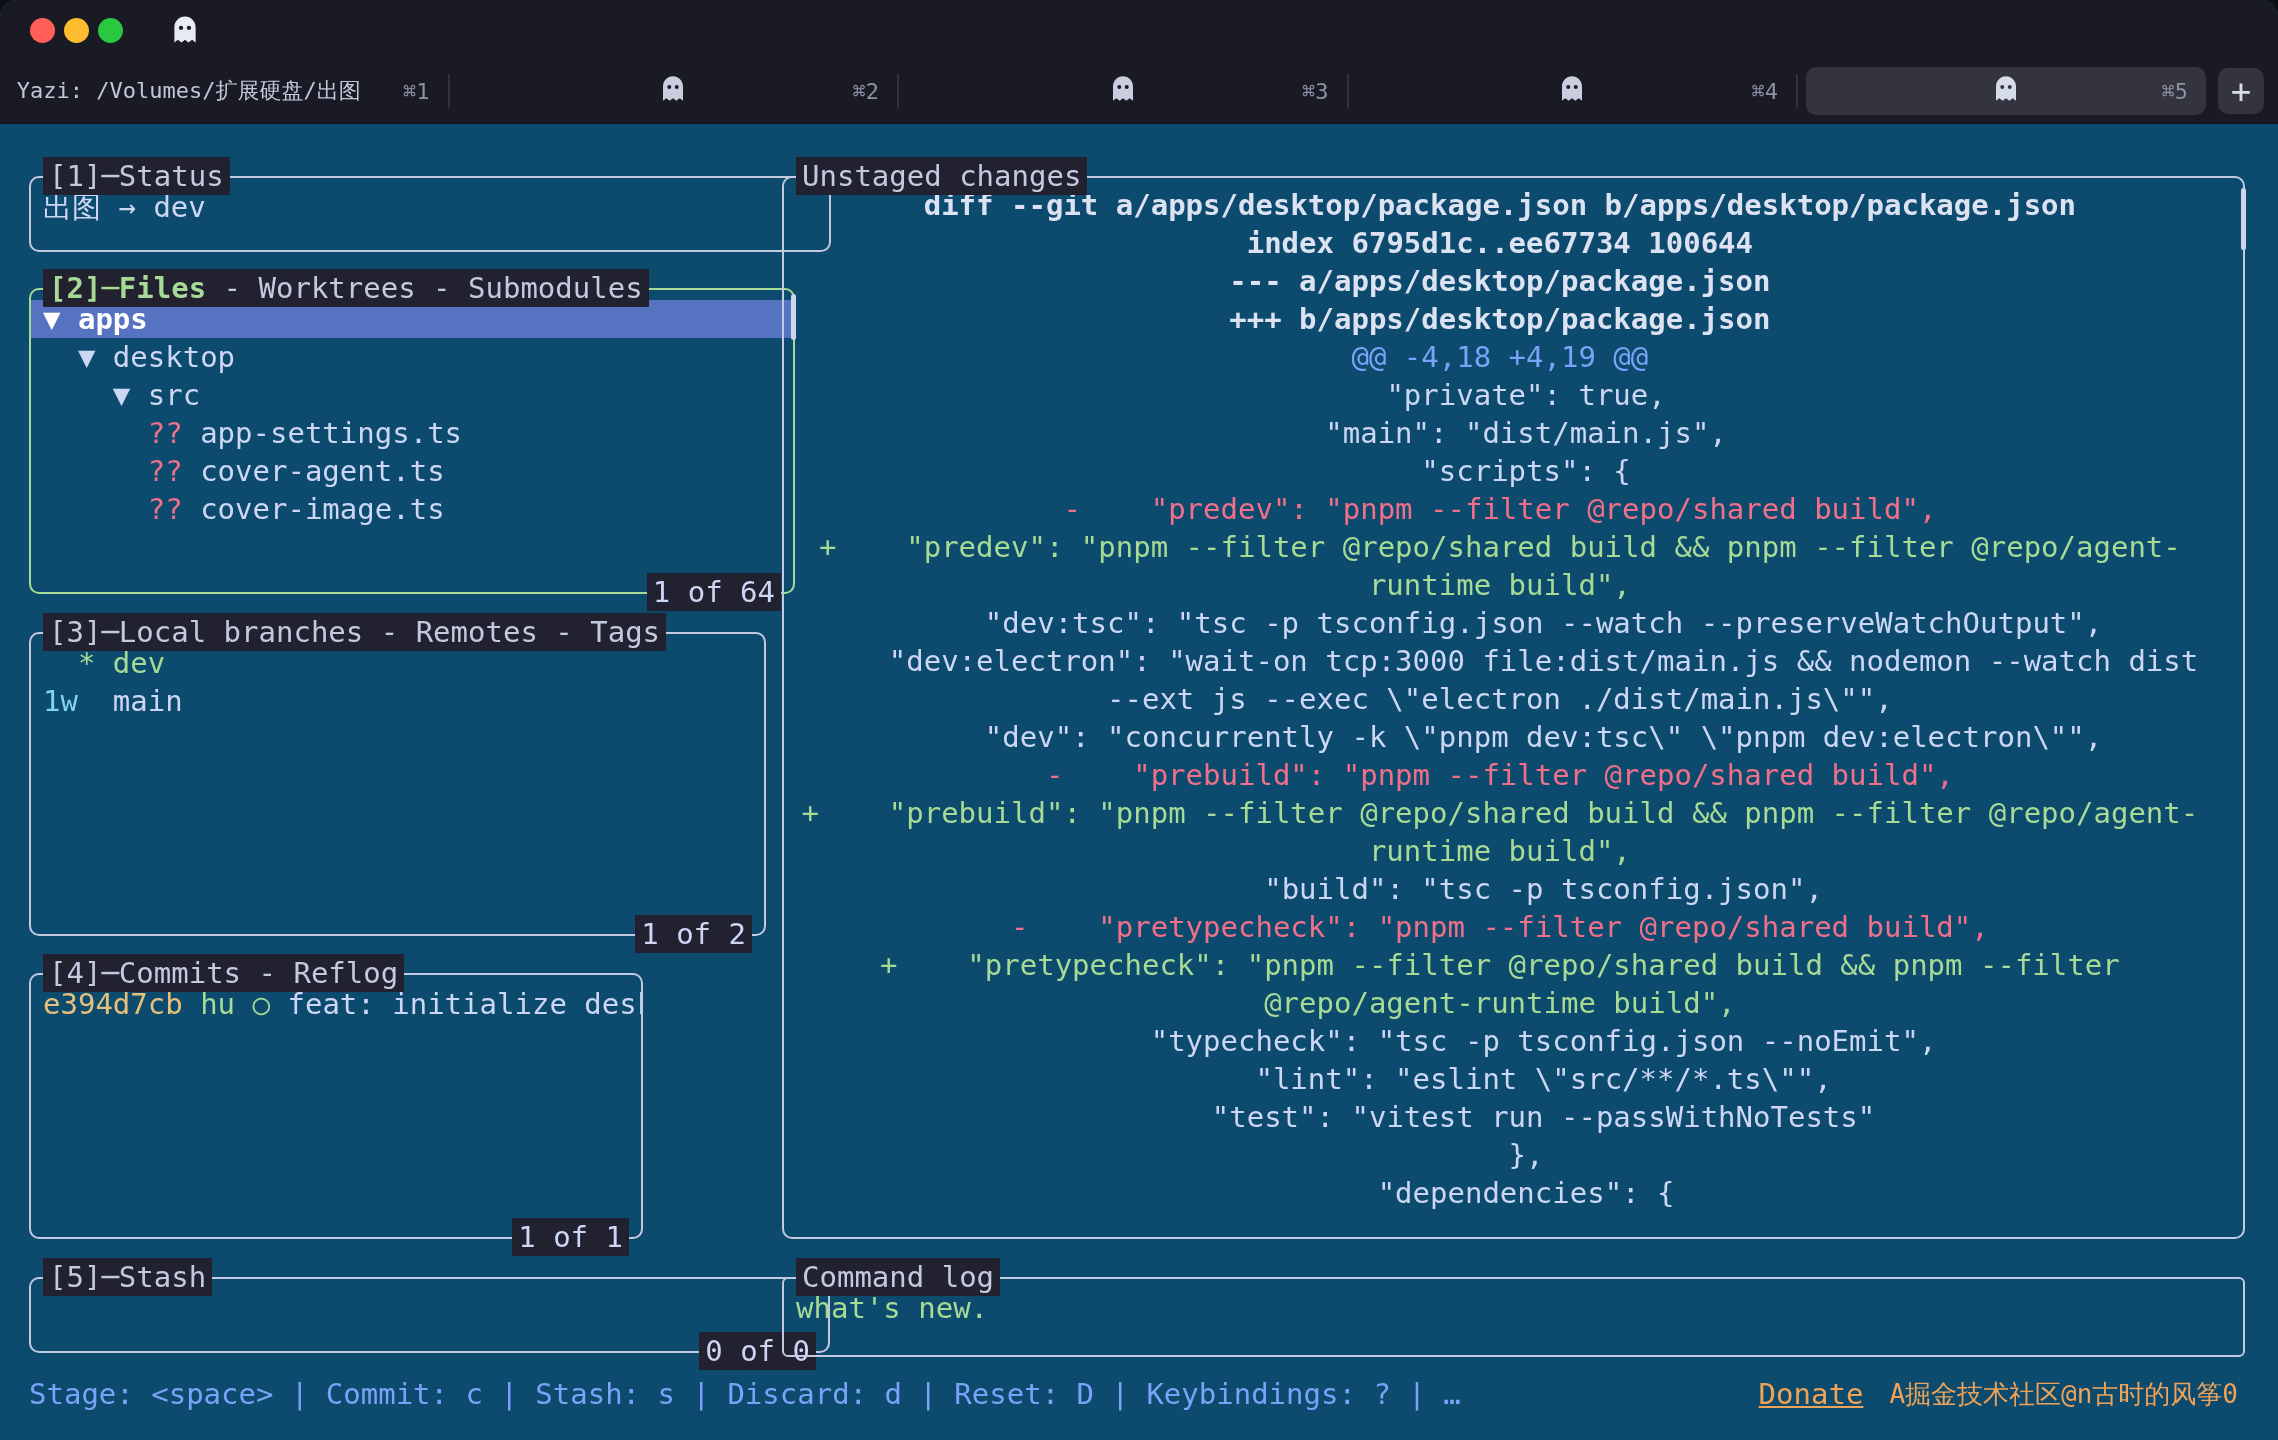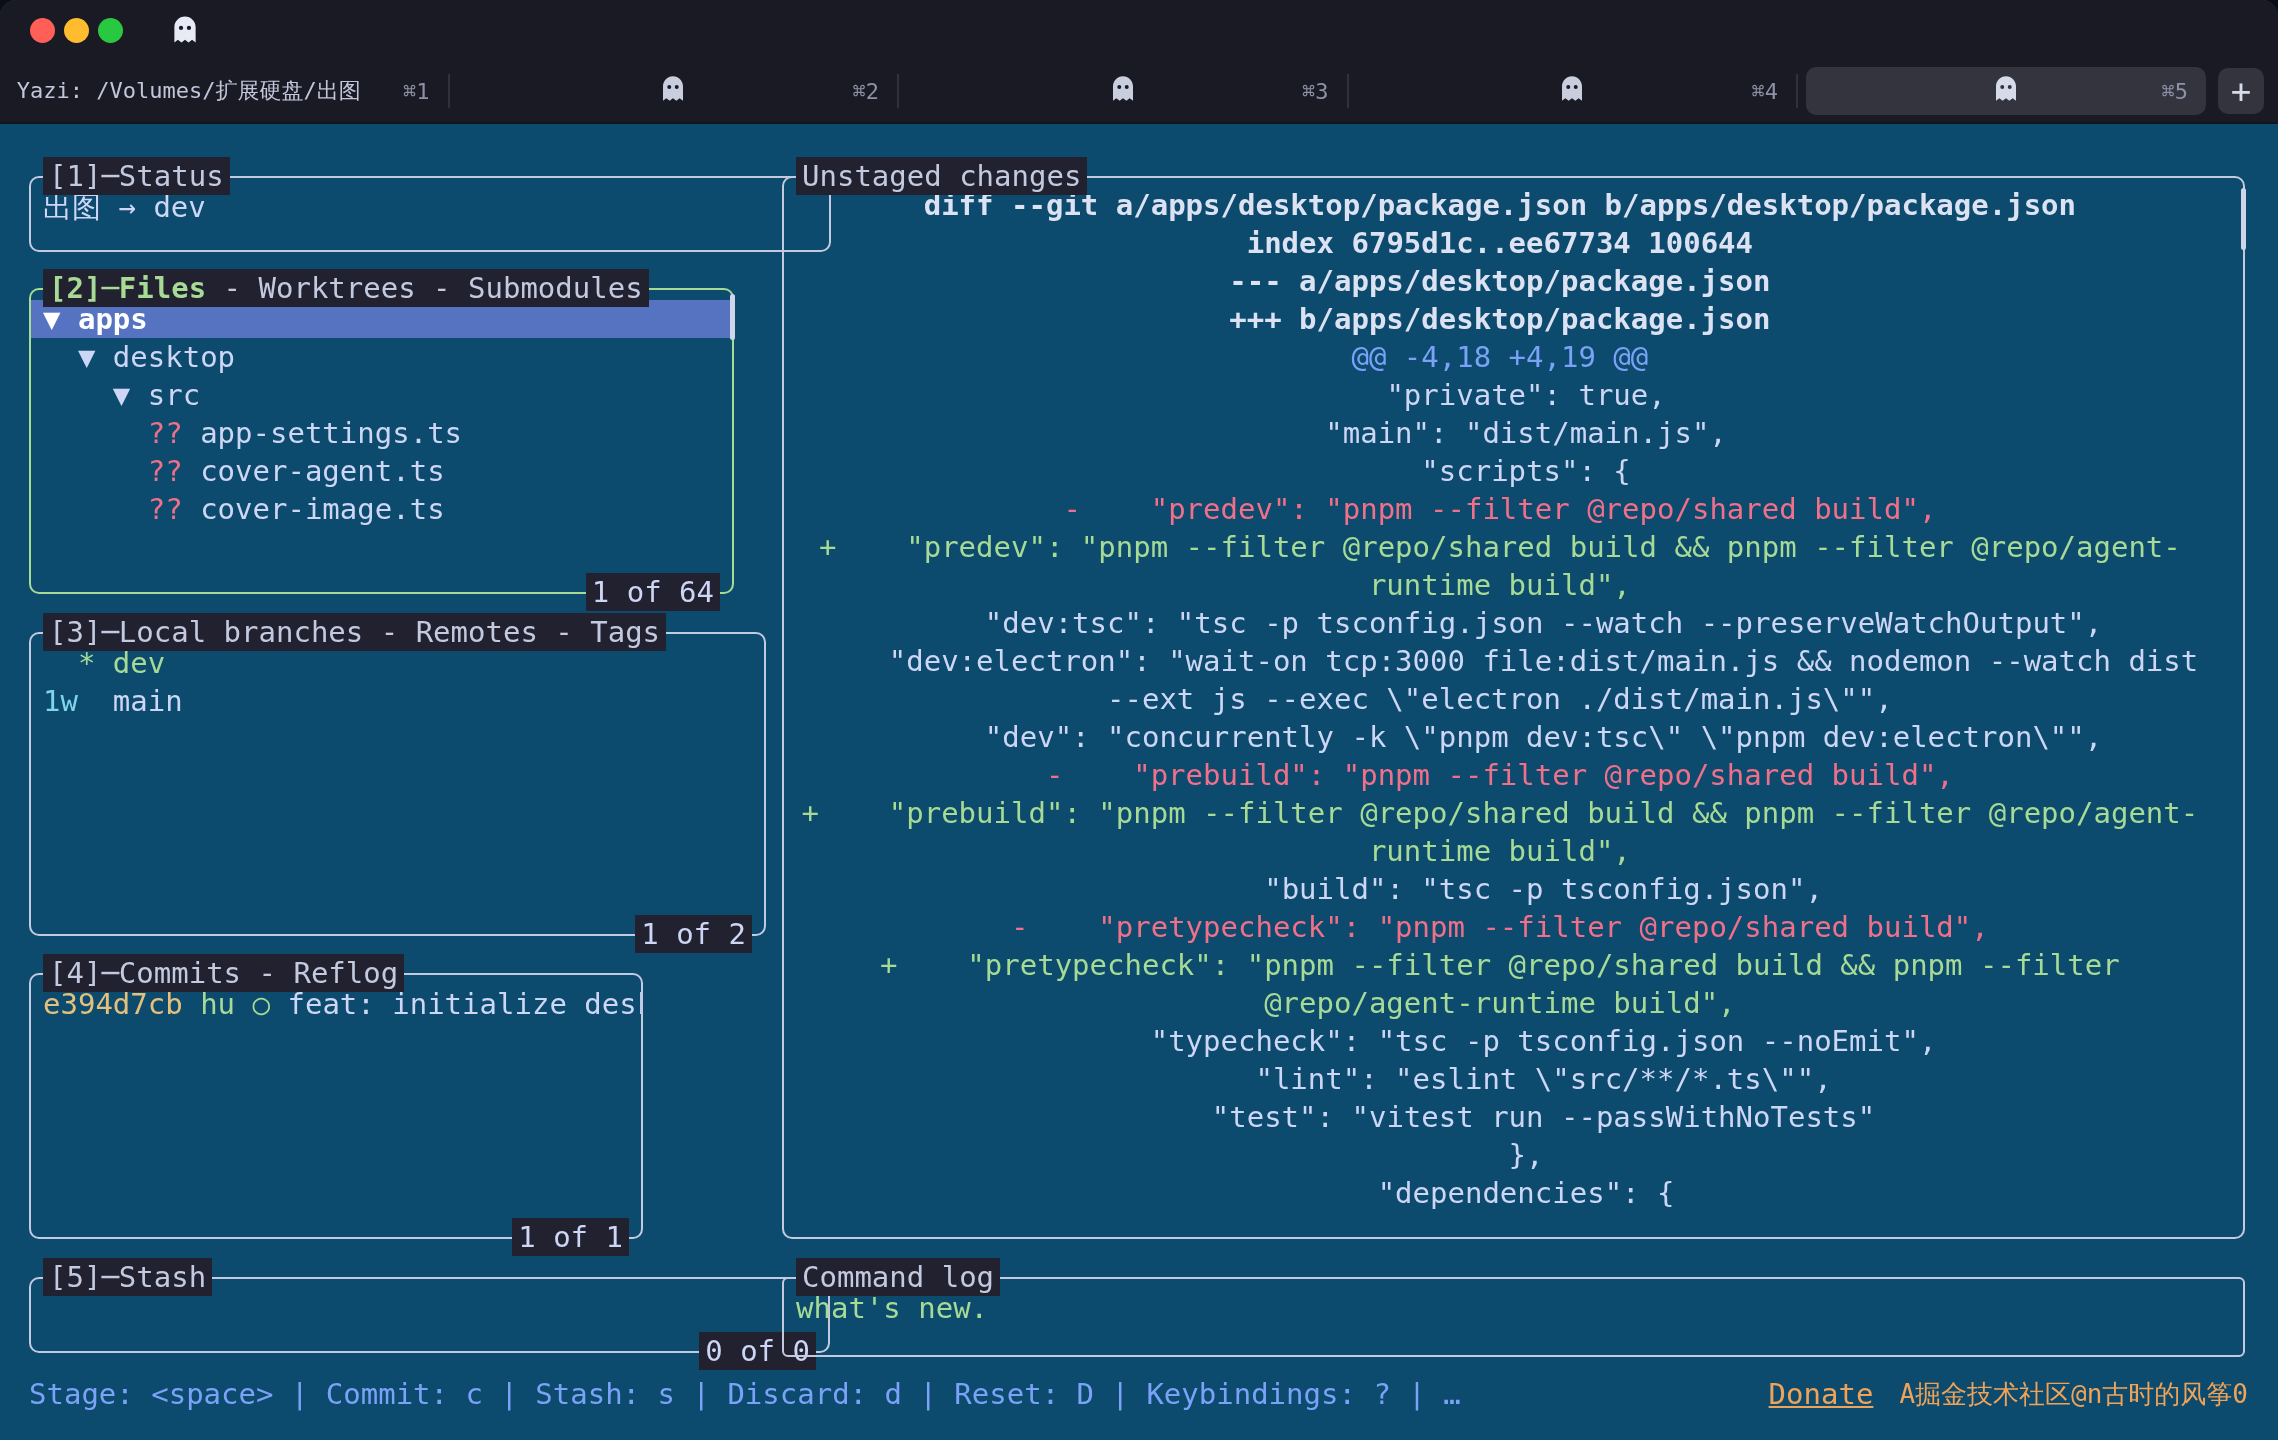--- a/index.html
+++ b/index.html
@@ -30,21 +30,21 @@
   
   .panel { position:absolute; border:2px solid #c3cadf; border-radius:10px; }
   .panel.focused { border-color:#a6da95; }
   .ptitle { position:absolute; top:-21px; left:12px; background:#212130; padding:0 6px;
             font-size:29px; line-height:38px; white-space:pre; color:#c3cadf; }
   .tgreen { color:#a6da95; font-weight:bold; }
   .pcount { position:absolute; bottom:-19px; right:12px; background:#212130; padding:0 6px;
             font-size:29px; line-height:38px; color:#cdd6f4; }
   .pbody { padding-top:10px; font-size:29px; line-height:38px; overflow:hidden; }
   #p-status   { left:29px;  top:176px;  width:802px;  height:76px;  }
-  #p-files    { left:29px;  top:288px;  width:705px;  height:306px; }
+  #p-files    { left:29px;  top:288px;  width:766px;  height:306px; }
   #p-branches { left:29px;  top:632px;  width:737px;  height:304px; }
   #p-commits  { left:29px;  top:973px;  width:614px;  height:266px; }
   #p-stash    { left:29px;  top:1277px; width:801px;  height:76px;  }
   #p-diff     { left:782px; top:176px;  width:1463px; height:1063px; }
   #p-cmdlog   { left:782px; top:1277px; width:1463px; height:80px;border-radius:6px;  }
   .srow, .logline { white-space:pre; padding-left:12px; }
   .logline { color:#a6da95; }
   
   .frow { white-space:pre; padding-left:12px; }
   .frow[data-selected="true"] { background:#5573c0; color:#ffffff; font-weight:bold; }
@@ -65,21 +65,21 @@
   .dline[data-type="header"] { color:#dde2f2; font-weight:bold; }
   .dline[data-type="hunk"] { color:#7aa2f7; }
   .dline[data-type="ctx"]  { color:#cdd6f4; }
   .dline[data-type="del"]  { color:#f0708a; }
   .dline[data-type="add"]  { color:#a6da95; }
   
   .vthumb { position:absolute; width:5px; border-radius:3px; background:#d0d6ea; right:-3px; }
   #p-diff  .vthumb { top:10px; height:62px; }
   #p-files .vthumb { top:4px;  height:46px; }
   
-  #statusbar { position:absolute; left:29px; right:30px; top:1374px; height:40px;
+  #statusbar { position:absolute; left:29px; right:40px; top:1374px; height:40px;
                display:flex; justify-content:space-between; align-items:center; font-size:29px; line-height:40px; }
   #statusbar .keys { color:#7aa2f7; white-space:pre; }
   #statusbar .right { display:flex; gap:26px; align-items:center; }
   .donate { color:#efa358; text-decoration:underline; cursor:pointer; }
   .watermark { color:#efa358; font-size:26px; white-space:nowrap; }
 </style>
 </head>
 <body>
 
 <div id="screen">

